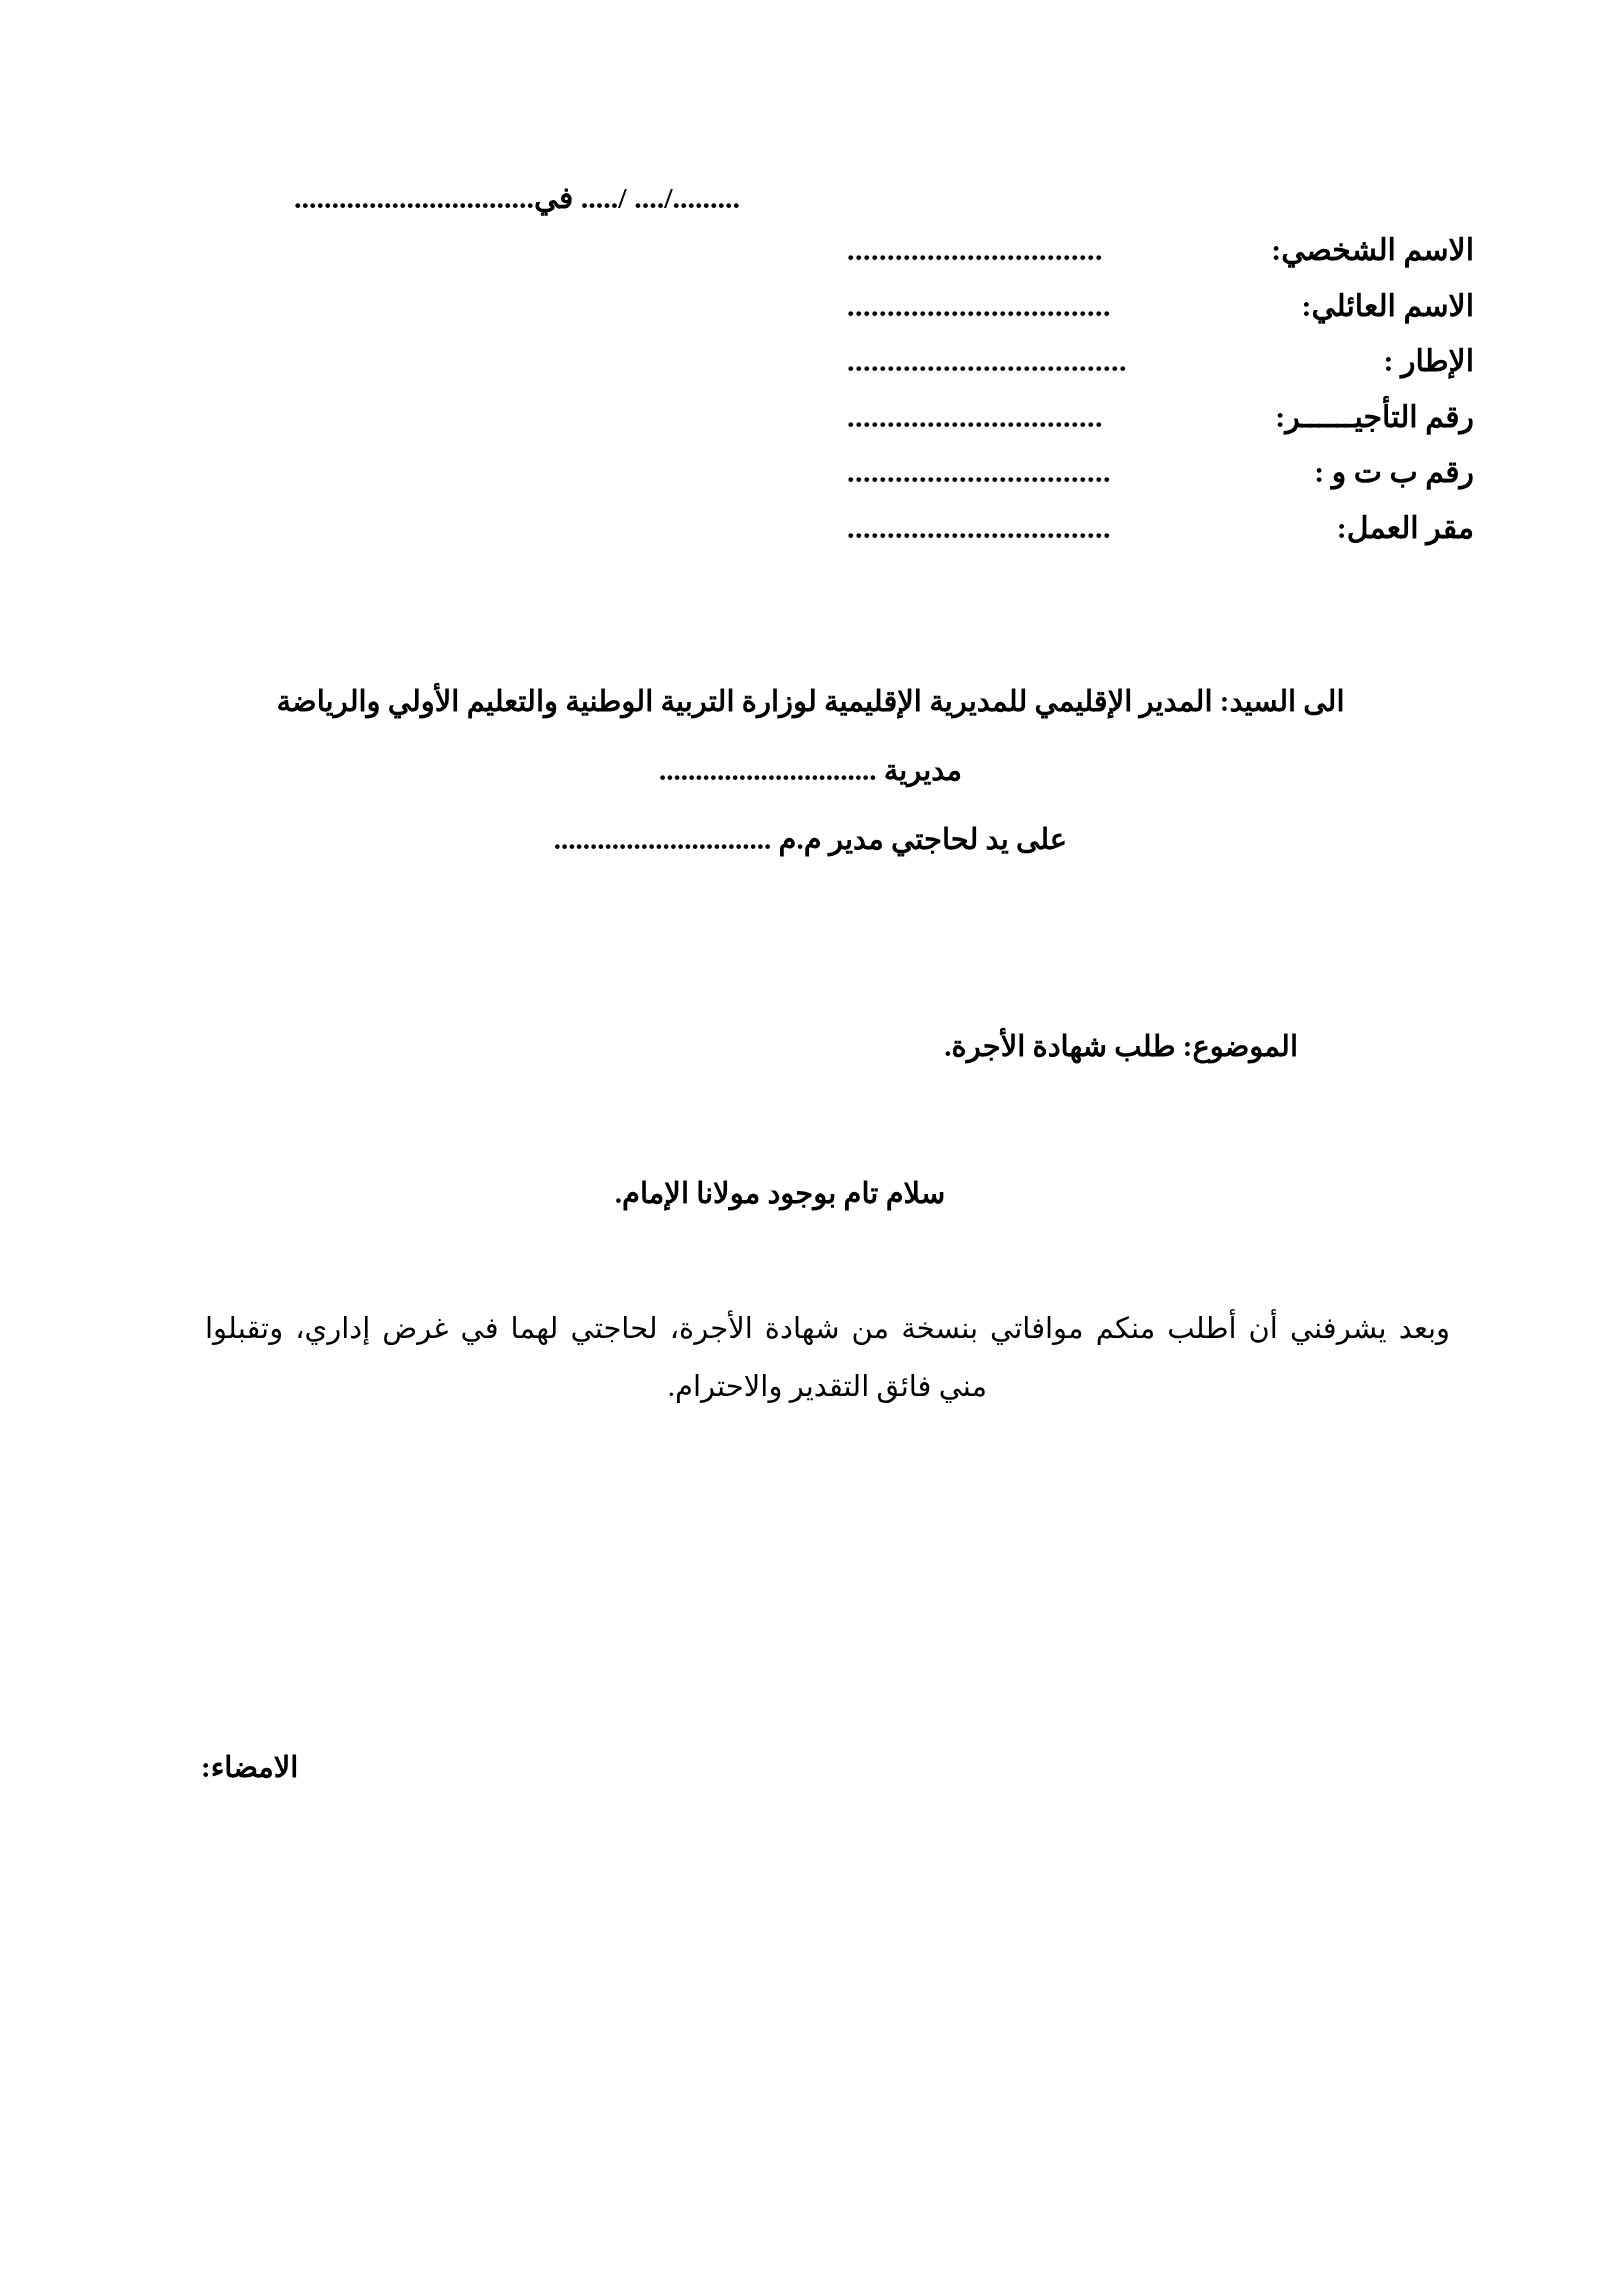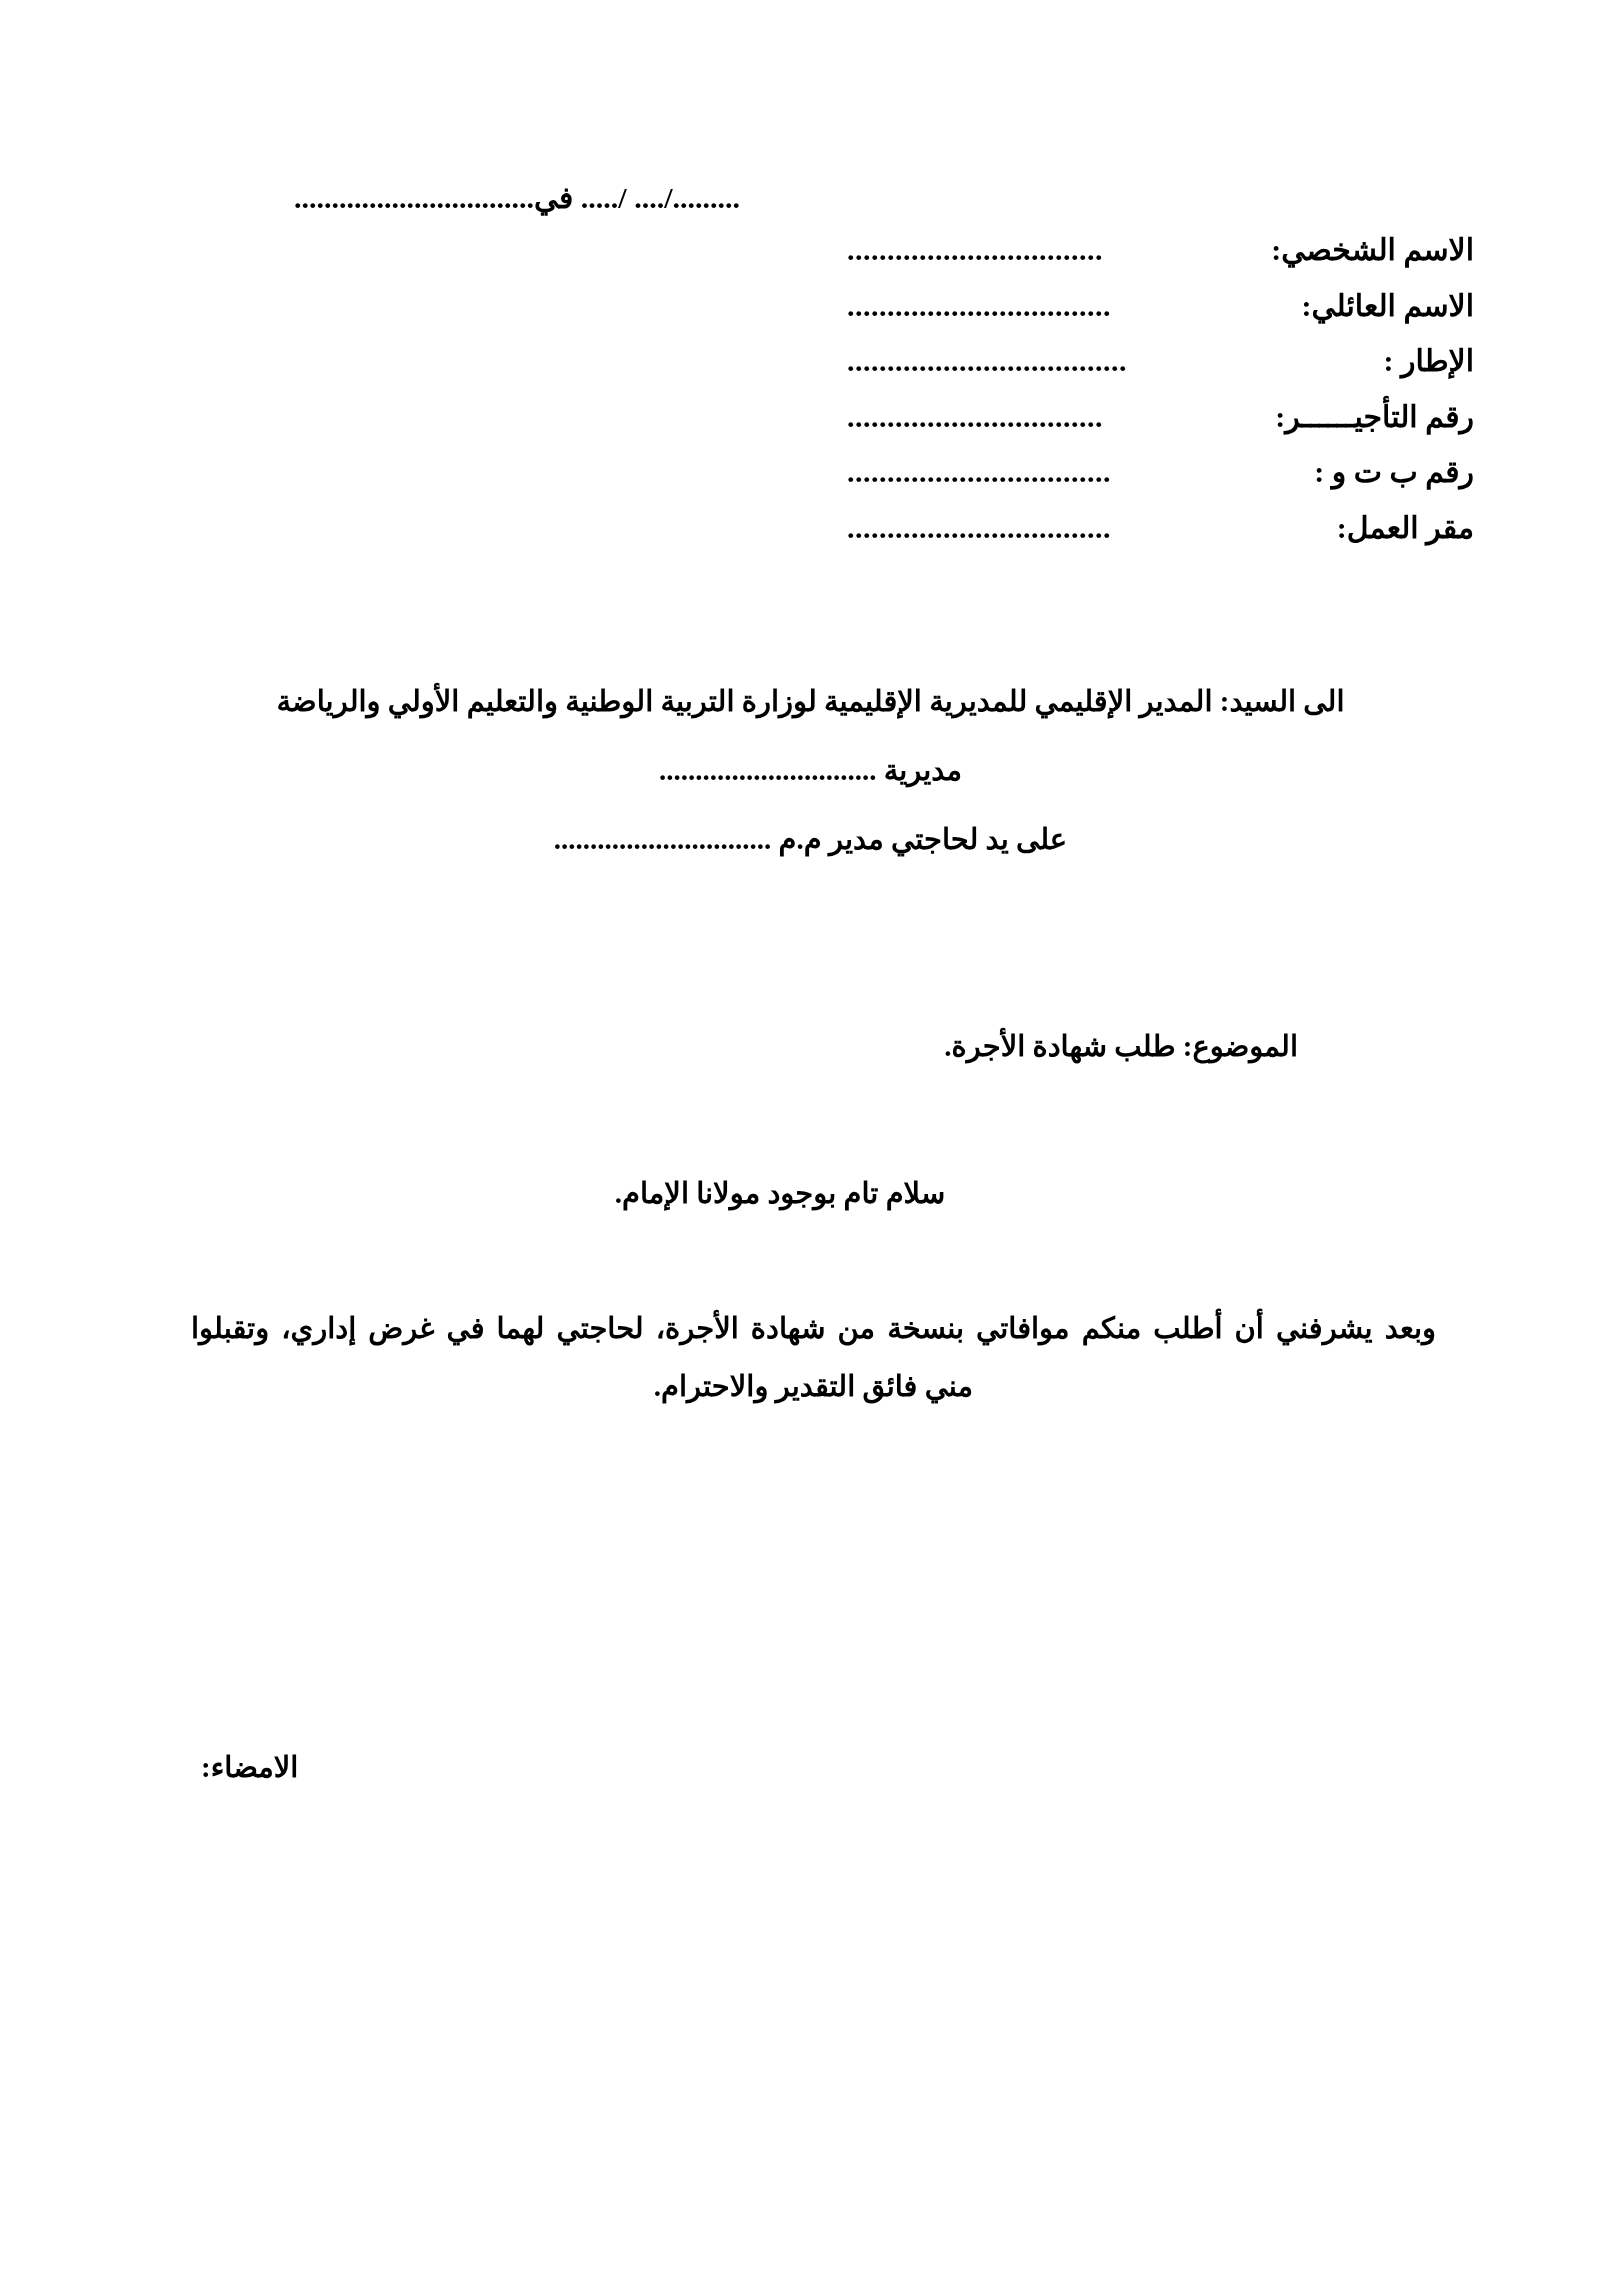--- a/index.html
+++ b/index.html
@@ -116,27 +116,27 @@
     top: 1176px;
     text-align: center;
     font-size: 29px;
     font-weight: bold;
     direction: rtl;
   }
   .greeting-inner { display: inline-block; margin-right: 59px; }
 
   
   .body-paragraph {
-    left: 191px;
+    left: 205px;
     top: 1299px;
     width: 1245px;
     direction: rtl;
     text-align: center;
     font-size: 29px;
-    font-weight: bold;
+    font-weight: normal;
     line-height: 2.0;
   }
   .body-paragraph .pline { display: block; }
   .body-paragraph .pline1 { text-align: justify; text-align-last: justify; }
   .body-paragraph .pline2 { text-align: center; }
 
   
   .signature {
     left: 201px;
     top: 1750px;

